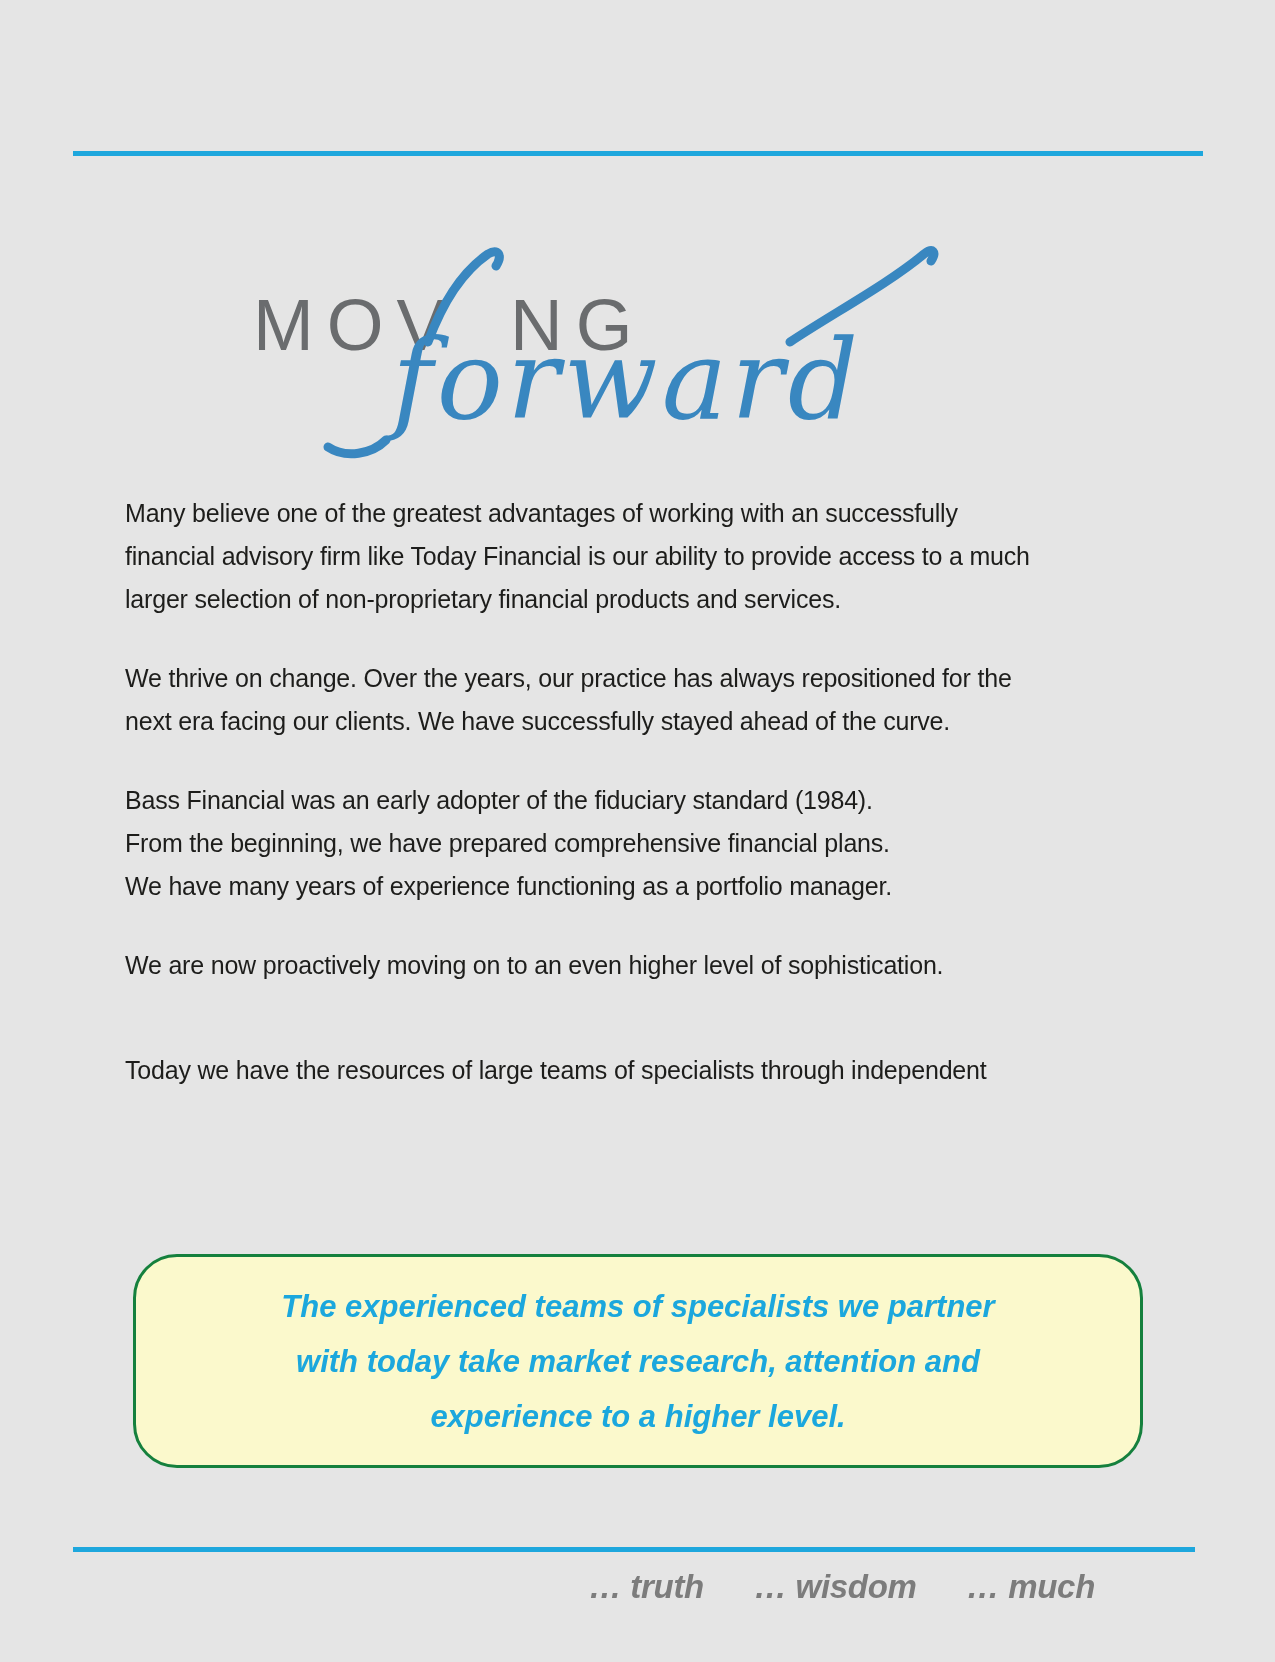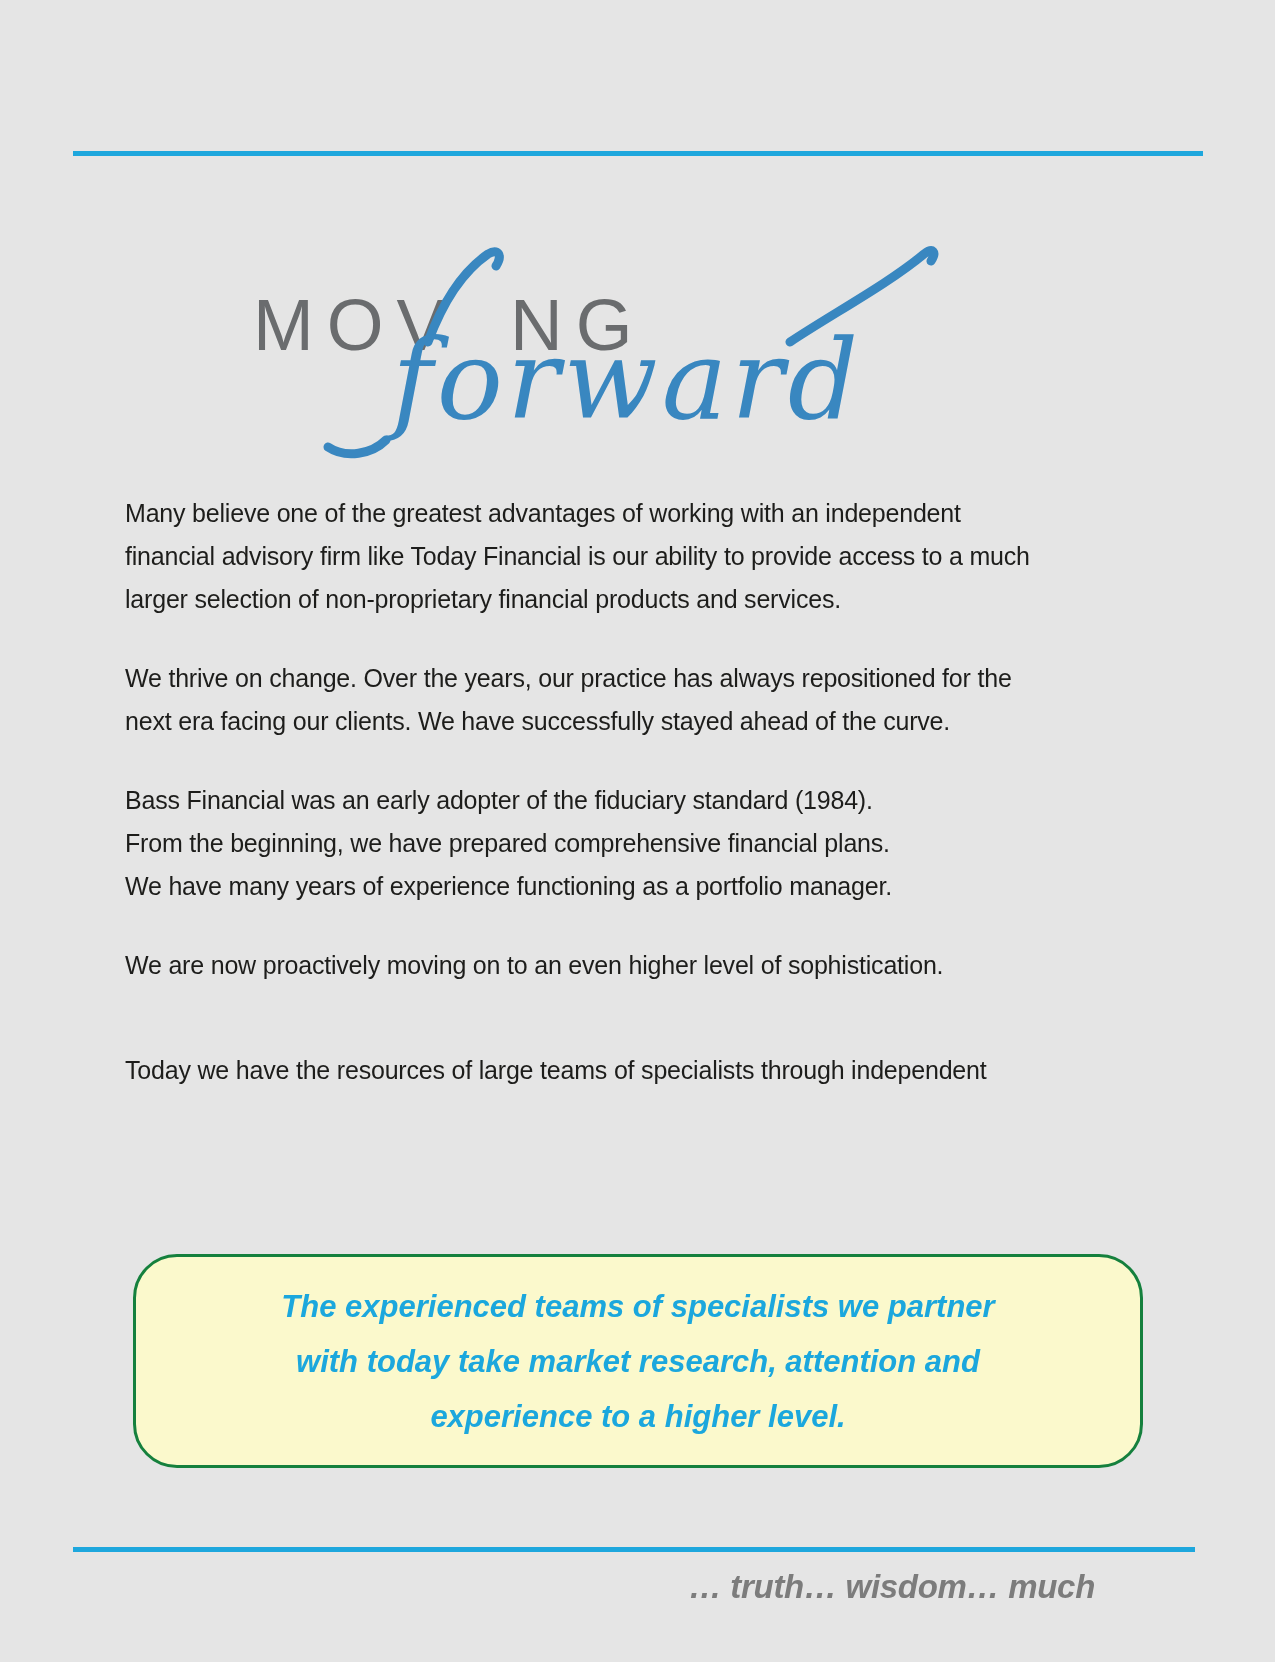--- a/index.html
+++ b/index.html
@@ -49,21 +49,21 @@
   }
   .callout .cline {
     font-size:31px; line-height:55px;
     font-weight:bold; font-style:italic;
     color:#1ba7dd; white-space:nowrap;
   }
 
   
   .footer {
     position:absolute; top:1568px; right:180px;
-    display:flex; 
+    display:flex; gap:50px;
     color:#7c7c7c; font-size:33px; font-style:italic; font-weight:bold;
     letter-spacing:-0.3px;
   }
   .footer span { white-space:nowrap; }
 </style>
 </head>
 <body>
 
 <div class="page">
 
@@ -75,21 +75,21 @@
       <text class="logo-caps" x="270" y="112">NG</text>
       <path class="logo-swash" d="M 188 104 C 202 66 222 34 248 16 C 258 10 263 17 256 28"></path>
       <path class="logo-swash" d="M 550 104 C 592 76 648 46 684 16 C 693 9 697 14 691 23"></path>
       <path class="logo-swash" d="M 146 202 C 132 216 106 221 88 209" stroke-width="8"></path>
       <text class="logo-script" x="152" y="180">forward</text>
     </svg>
   </div>
 
   <div class="body-copy">
     <div class="para">
-      <div class="bline">Many believe one of the greatest advantages of working with an independent</div>
+      <div class="bline">Many believe one of the greatest advantages of working with an successfully</div>
       <div class="bline">financial advisory firm like Today Financial is our ability to provide access to a much</div>
       <div class="bline">larger selection of non-proprietary financial products and services.</div>
     </div>
     <div class="para">
       <div class="bline">We thrive on change. Over the years, our practice has always repositioned for the</div>
       <div class="bline">next era facing our clients. We have successfully stayed ahead of the curve.</div>
     </div>
     <div class="para">
       <div class="bline">Bass Financial was an early adopter of the fiduciary standard (1984).</div>
       <div class="bline">From the beginning, we have prepared comprehensive financial plans.</div>

